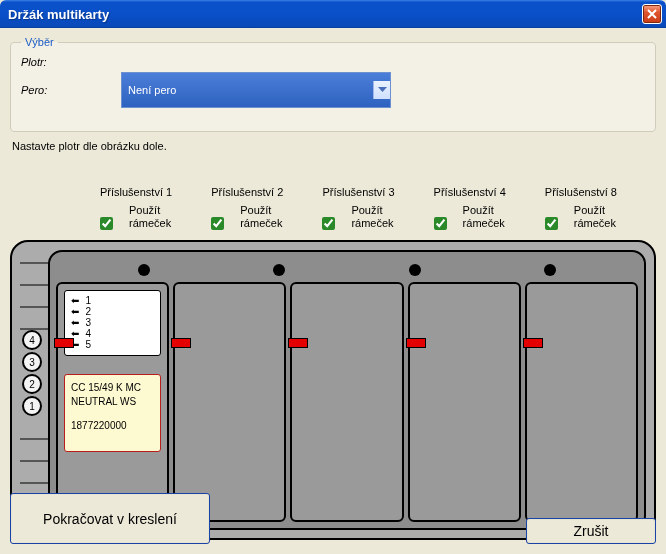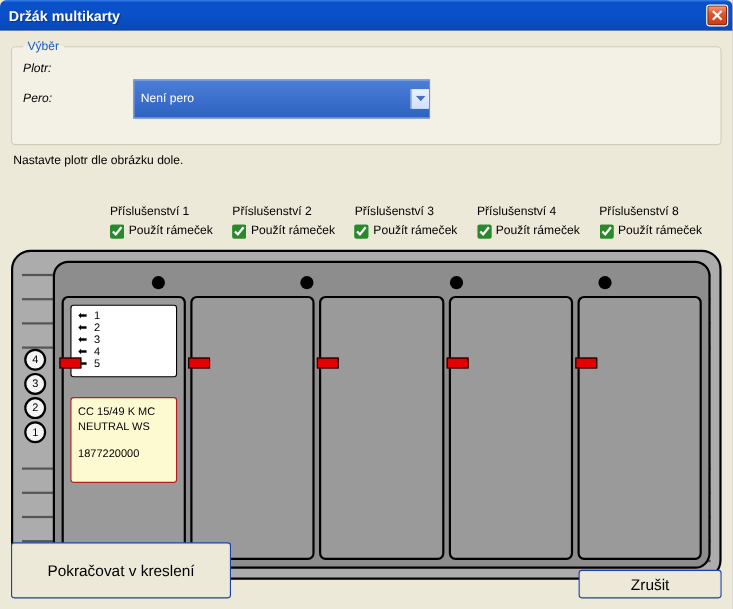--- a/index.html
+++ b/index.html
@@ -76,21 +76,21 @@
     display: flex;
     padding: 0 10px 0 80px;
     gap: 0;
   }
   .acc-col {
     flex: 1;
     text-align: left;
     padding-left: 10px;
   }
   .acc-col .name { color: #000; margin-bottom: 6px; margin-top: 32px; }
-  .acc-col label { display: flex; align-items: center; gap: 4px; color: #000; cursor: pointer; }
+  .acc-col label { display: flex; align-items: flex-end; gap: 16px; color: #000; cursor: pointer; }
   .acc-col label .txt { line-height: 13px; }
   .acc-col input[type=checkbox] { margin: 0; accent-color: #2a8a2a; }
   .plotter-wrap {
     margin-top: 10px;
     background: #acacac;
     border: 2px solid #000;
     border-radius: 18px;
     padding: 8px;
     position: relative;
     height: 300px;

